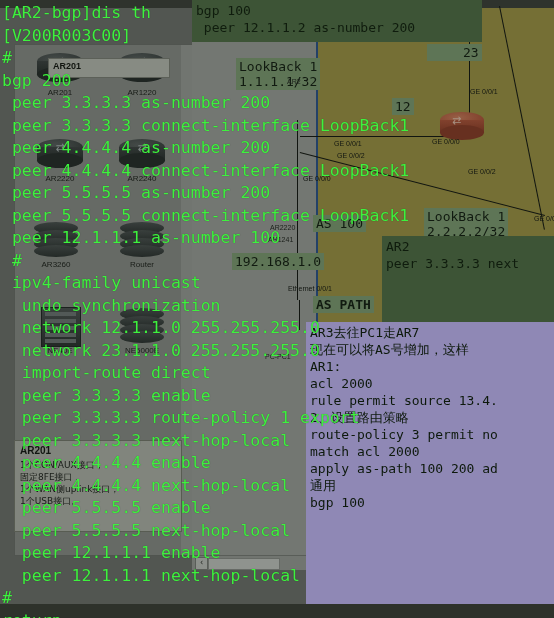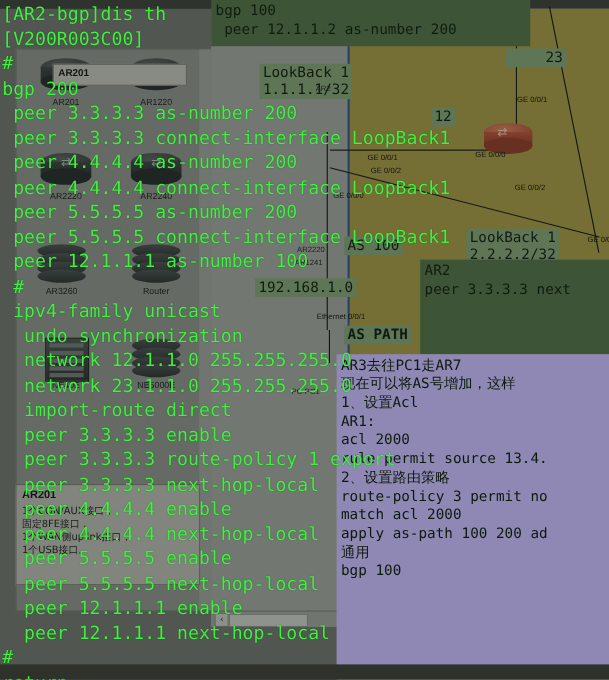--- a/index.html
+++ b/index.html
@@ -237,21 +237,21 @@
           <div class="bot"></div>
           <div class="arrows">⇄</div>
         </div>
         <div class="pc-ico" style="left:262px;top:296px;"></div>
         <div class="pc-ico" style="left:272px;top:120px;"></div>
         <div class="pc-ico" style="left:538px;top:222px;"></div>
         <div class="netlabel" style="left:236px;top:58px;">LookBack 1<br>1.1.1.1/32</div>
         <div class="netlabel" style="left:424px;top:208px;">LookBack 1<br>2.2.2.2/32</div>
         <div class="netlabel" style="left:232px;top:253px;">192.168.1.0</div>
         <div class="netlabel" style="left:392px;top:98px;">12</div>
-        <div class="netlabel" style="left:460px;top:44px;padding-left:36px;">23</div>
+        <div class="netlabel" style="left:427px;top:44px;padding-left:36px;">23</div>
         <div class="netlabel" style="left:313px;top:215px;">AS 100</div>
         <div class="netlabel" style="left:313px;top:296px;font-weight:bold;">AS PATH</div>
         <div class="iflabel" style="left:470px;top:88px;">GE 0/0/1</div>
         <div class="iflabel" style="left:334px;top:140px;">GE 0/0/1</div>
         <div class="iflabel" style="left:337px;top:152px;">GE 0/0/2</div>
         <div class="iflabel" style="left:432px;top:138px;">GE 0/0/0</div>
         <div class="iflabel" style="left:303px;top:175px;">GE 0/0/0</div>
         <div class="iflabel" style="left:468px;top:168px;">GE 0/0/2</div>
         <div class="iflabel" style="left:534px;top:215px;">GE 0/0/</div>
         <div class="iflabel" style="left:288px;top:285px;">Ethernet 0/0/1</div>
@@ -260,21 +260,21 @@
         <div class="devlabel" style="left:268px;top:236px;">AR1241</div>
         <div class="devlabel" style="left:265px;top:353px;">PC-PC1</div>
         <div class="devlabel" style="left:500px;top:245px;">AR2</div>
         <div class="devlabel" style="left:100px;top:447px;">AR1</div>
         <div class="devlabel" style="left:395px;top:242px;">AR2</div>
       </div>
 
     <div id="notes">
         <div class="note" style="left: 192px; top: 0px; width: 290px; height: 42px;"><div>bgp 100</div><div> peer 12.1.1.2 as-number 200</div></div>
         <div class="note" style="left: 382px; top: 236px; width: 172px; height: 86px;"><div>AR2</div><div>peer 3.3.3.3 next</div></div>
-        <div class="note dark" style="left: 306px; top: 322px; width: 248px; height: 296px;"><div>AR3去往PC1走AR7</div><div>现在可以将AS号增加，这样</div><div>1、设置Acl</div><div>AR1:</div><div>acl 2000</div><div>rule permit source 13.4.</div><div>2、设置路由策略</div><div>route-policy 3 permit no</div><div>match acl 2000</div><div>apply as-path 100 200 ad</div><div>通用</div><div>bgp 100</div></div>
+        <div class="note dark" style="left: 306px; top: 322px; width: 248px; height: 296px;"><div>AR3去往PC1走AR7</div><div>现在可以将AS号增加，这样</div><div>AR1:</div><div>acl 2000</div><div>rule permit source 13.4.</div><div>2、设置路由策略</div><div>route-policy 3 permit no</div><div>match acl 2000</div><div>apply as-path 100 200 ad</div><div>通用</div><div>bgp 100</div></div>
       </div>
 
     <div class="tip-bot">
       <div class="t">AR201</div>
       <div class="d" id="tooltip-lines">
           <div>1个CON/AUX接口，</div>
           <div>固定8FE接口，</div>
           <div>1个WAN侧uplink接口，</div>
           <div>1个USB接口。</div>
         </div>

